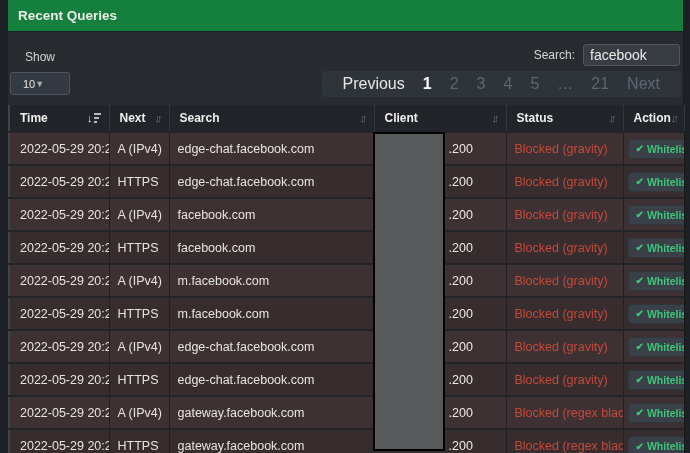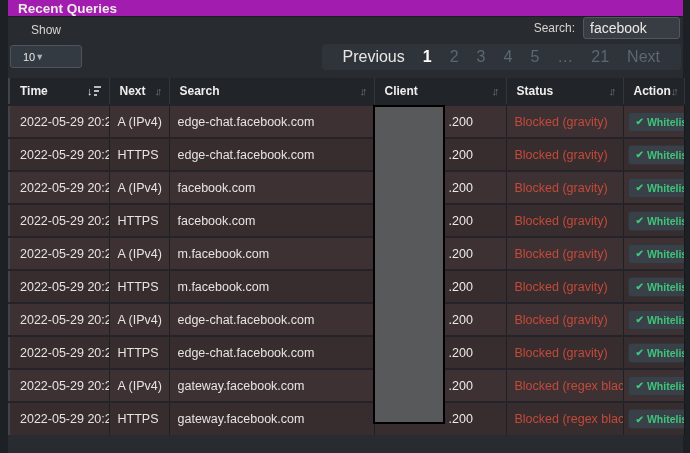--- a/index.html
+++ b/index.html
@@ -12,51 +12,51 @@
     background:#1d2125;
     font-family:"Liberation Sans",sans-serif;
     color:#e6e4e1;
     position:relative;
   }
   .card{
     position:absolute;left:8px;right:7px;top:0;bottom:0;
     background:#282c31;
   }
   .card-header{
-    height:17px;
-    background:#a21caf;
+    height:32px;
+    background:#15803d;
     border-bottom:1px solid #1a1d21;
     display:flex;align-items:center;
     padding-left:10px;
   }
   .card-title{font-size:13.5px;font-weight:700;color:#eceae7;}
   
   .search-row{
-    margin-top:0;
+    margin-top:12px;
     display:flex;justify-content:flex-end;align-items:center;
     gap:8px;padding-right:3px;height:22px;
   }
   .search-label{font-size:12px;color:#d6d4d1;}
   .search-input{
     width:97px;height:22px;
     background:#383d44;border:1px solid #50575f;border-radius:3px;
     color:#eceae7;font-size:14px;padding:0 6px;
     font-family:"Liberation Sans",sans-serif;
     outline:none;
   }
   
   .controls-row{
     margin-top:4px;height:27px;
     display:flex;justify-content:space-between;align-items:center;
     padding-right:2px;
   }
   .length-ctrl{display:flex;align-items:center;gap:8px;padding-left:2px;flex-direction:column;}
   .length-ctrl .lbl{font-size:12px;color:#d6d4d1;}
   .entries-select{
-    width:72px;height:23px;
+    width:60px;height:23px;
     background:#343a41;border:1px solid #4d545b;border-radius:3px;
     color:#e8e6e3;font-size:11px;
     display:flex;align-items:center;justify-content:flex-start;
     padding:0 5px 0 12px;cursor:pointer;
   }
   .entries-select .chev{font-size:9px;color:#aab0b6;}
   .pagination{
     background:#2f343b;border-radius:4px;
     display:flex;align-items:center;
     height:26px;padding:0 12px;gap:0;

